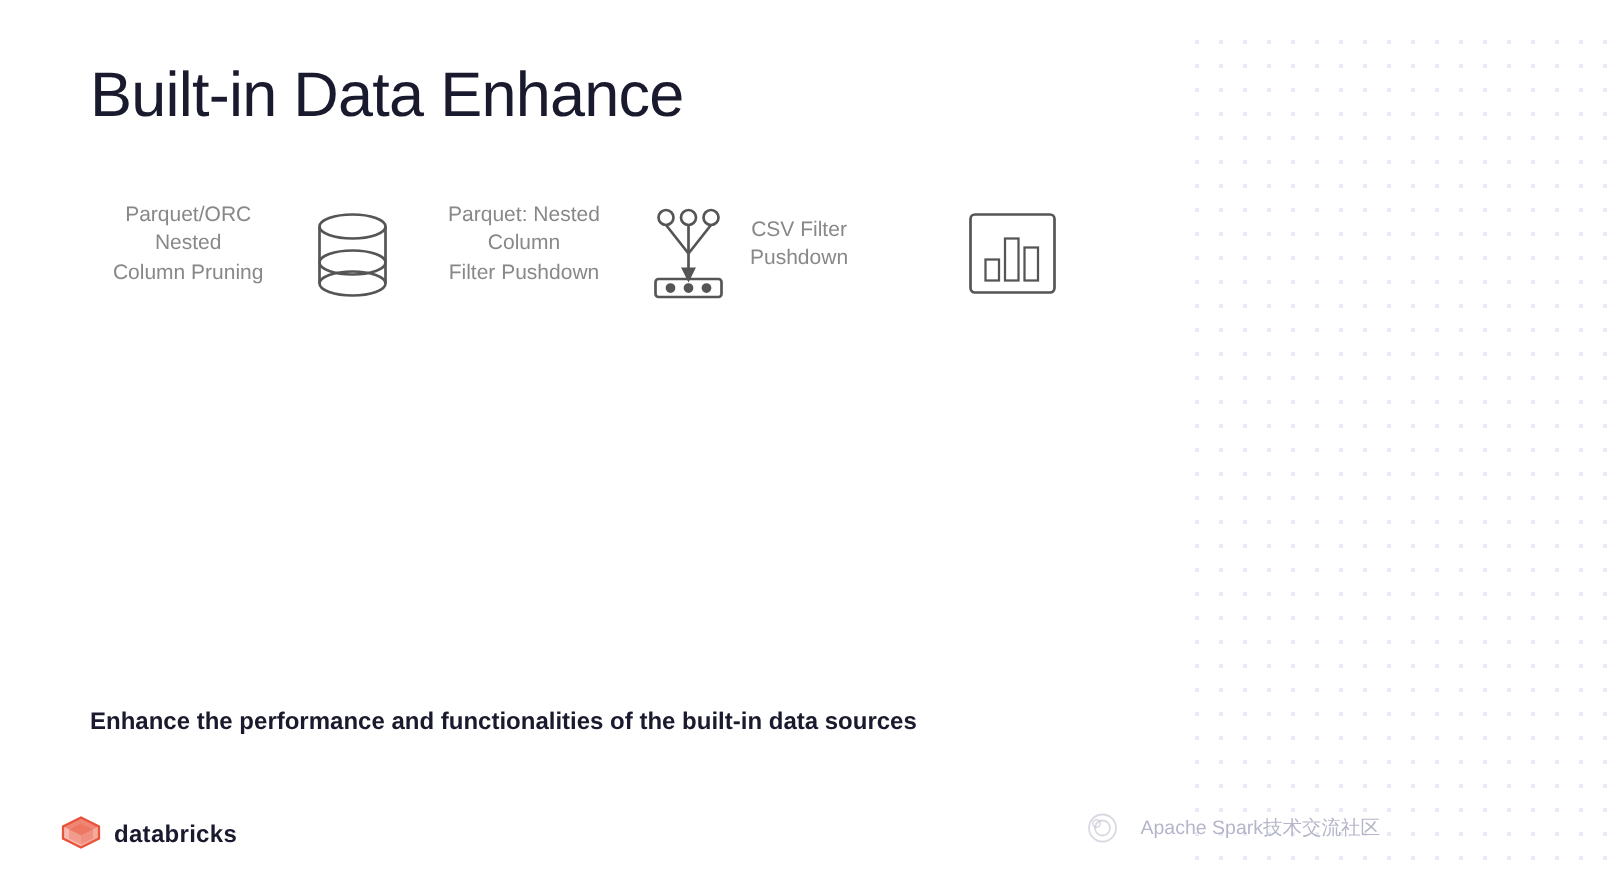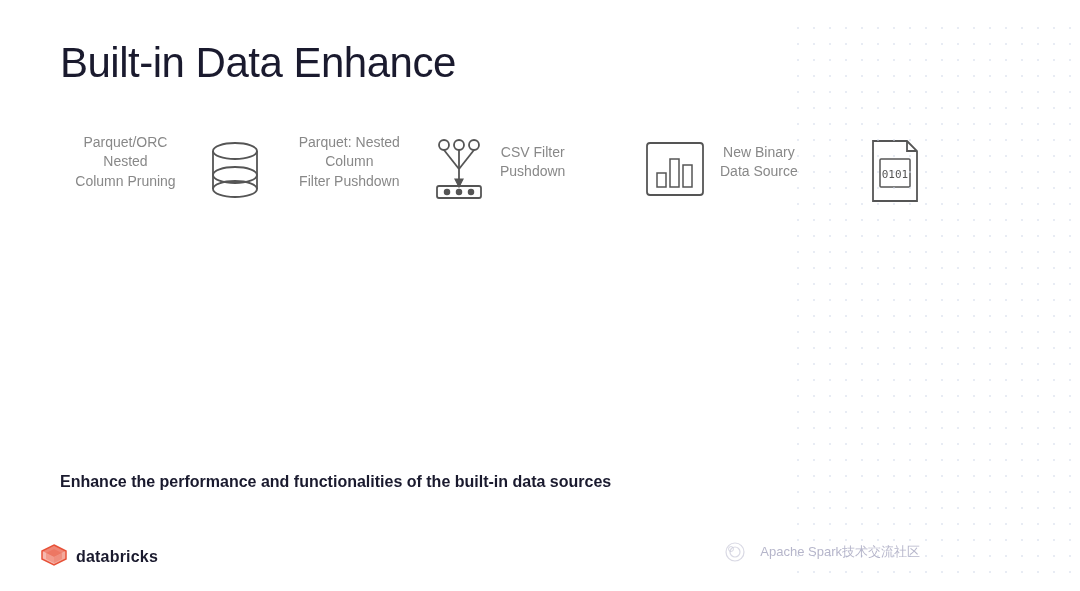--- a/index.html
+++ b/index.html
@@ -215,32 +215,20 @@
           <rect x="12" y="12" width="56" height="52" rx="3" stroke="#555" stroke-width="1.8" fill="none"></rect>
           <rect x="22" y="42" width="9" height="14" stroke="#555" stroke-width="1.5" fill="none"></rect>
           <rect x="35" y="28" width="9" height="28" stroke="#555" stroke-width="1.5" fill="none"></rect>
           <rect x="48" y="34" width="9" height="22" stroke="#555" stroke-width="1.5" fill="none"></rect>
 
         </svg>
       </div>
     </div>
 
     <div class="feature-item">
-      <div class="feature-label">New Binary<br>Data Source</div>
-      <div class="feature-icon">
-        <svg viewBox="0 0 80 80">
-
-          <path d="M18,10 L52,10 L62,20 L62,70 L18,70 Z" stroke="#555" stroke-width="1.8" fill="none"></path>
-          <path d="M52,10 L52,20 L62,20" stroke="#555" stroke-width="1.8" fill="none"></path>
-
-          <rect x="25" y="28" width="30" height="28" rx="1" stroke="#555" stroke-width="1.5" fill="none"></rect>
-
-          <text x="40" y="47" text-anchor="middle" font-size="11" fill="#555" font-family="monospace" stroke="none">0101</text>
-        </svg>
-      </div>
     </div>
 
   </div>
 
   <div class="description-section">
     <p class="description-text">Enhance the performance and functionalities of the built-in data sources</p>
   </div>
 
   <div class="footer">
     <div class="databricks-logo">

